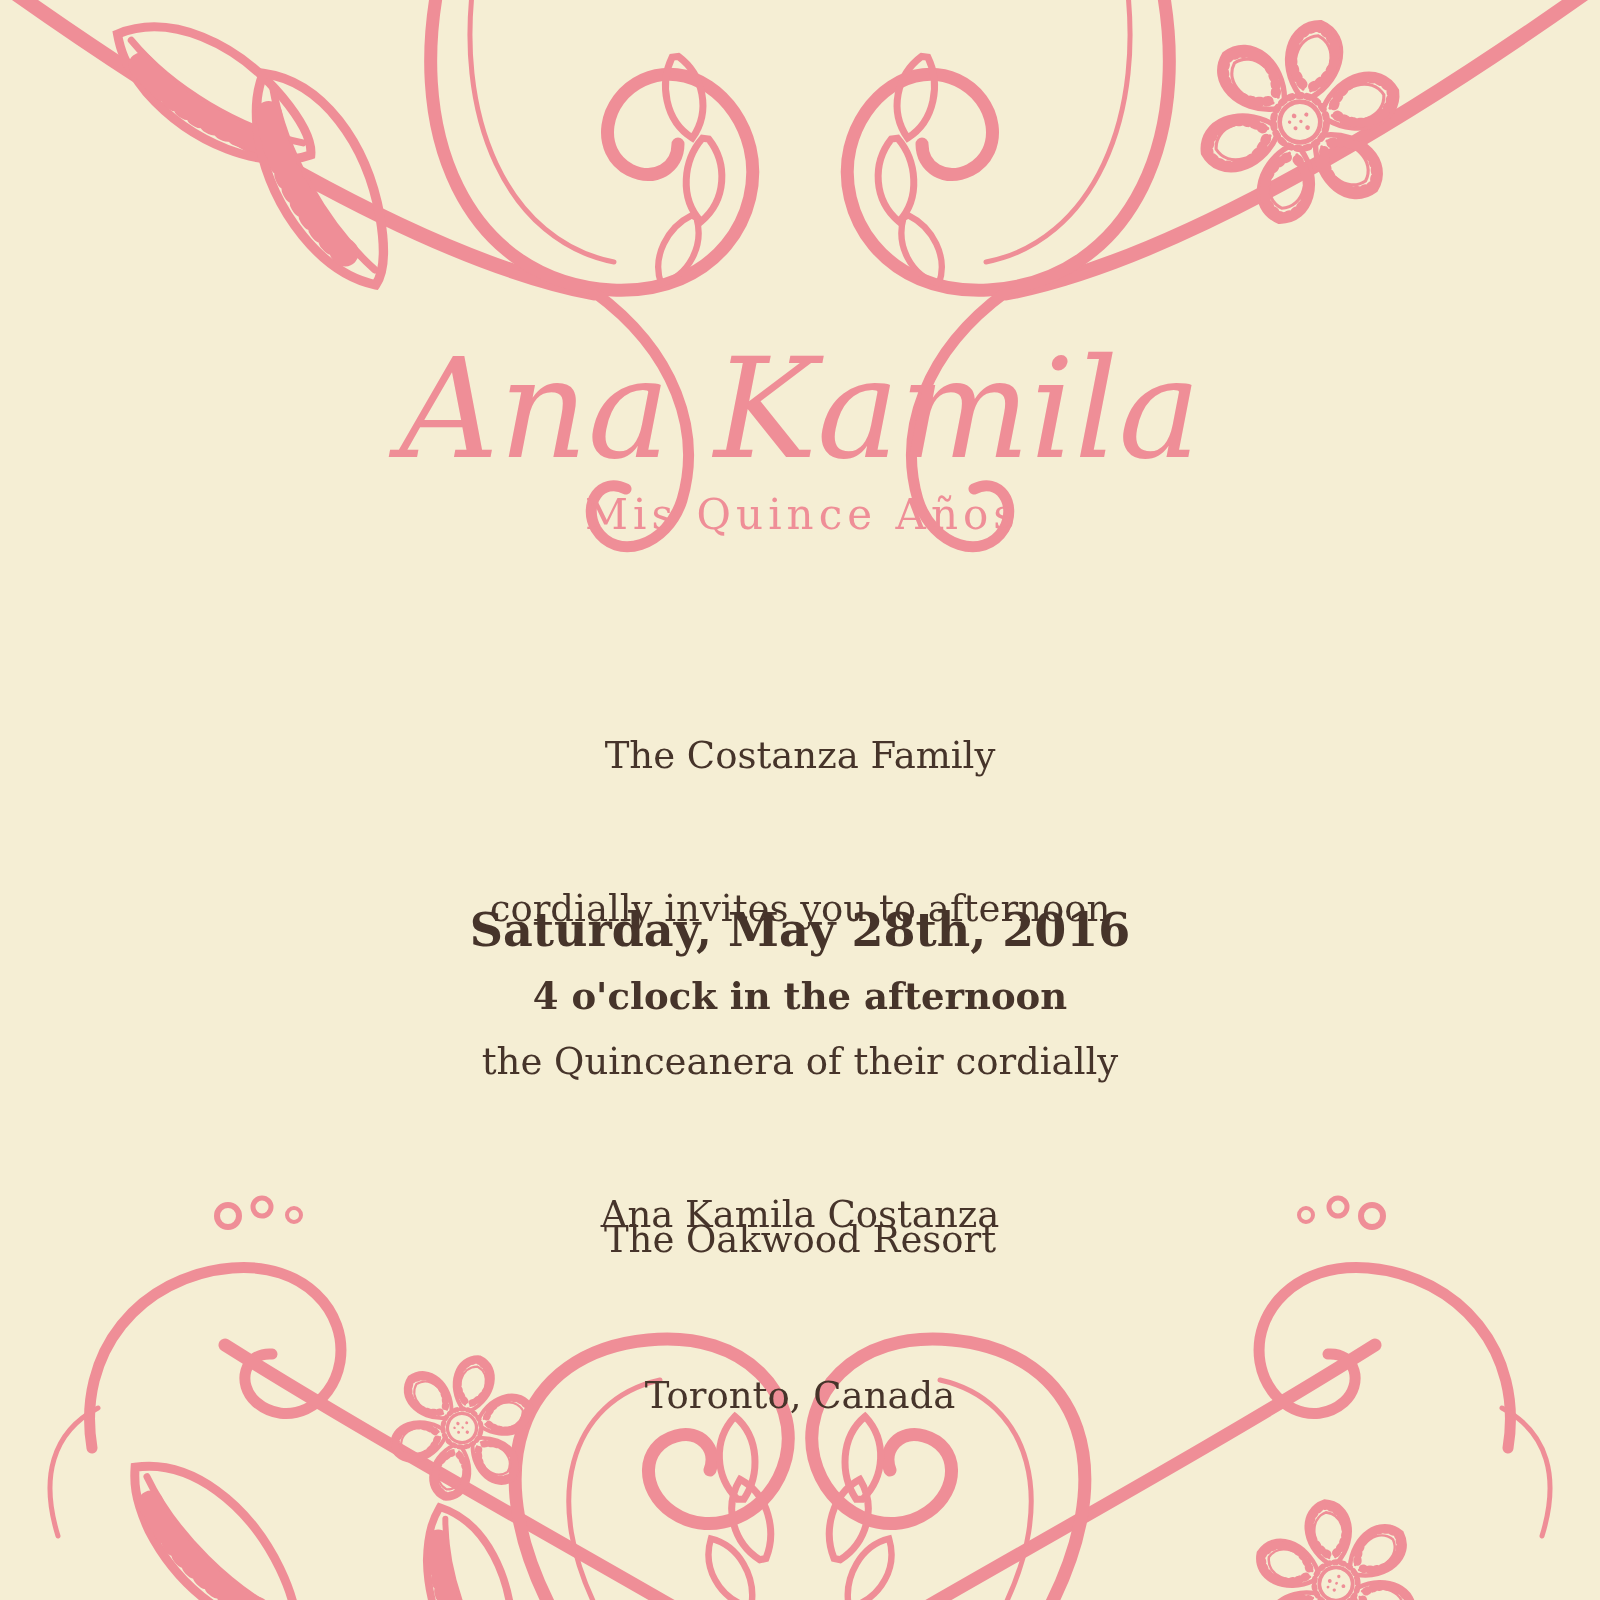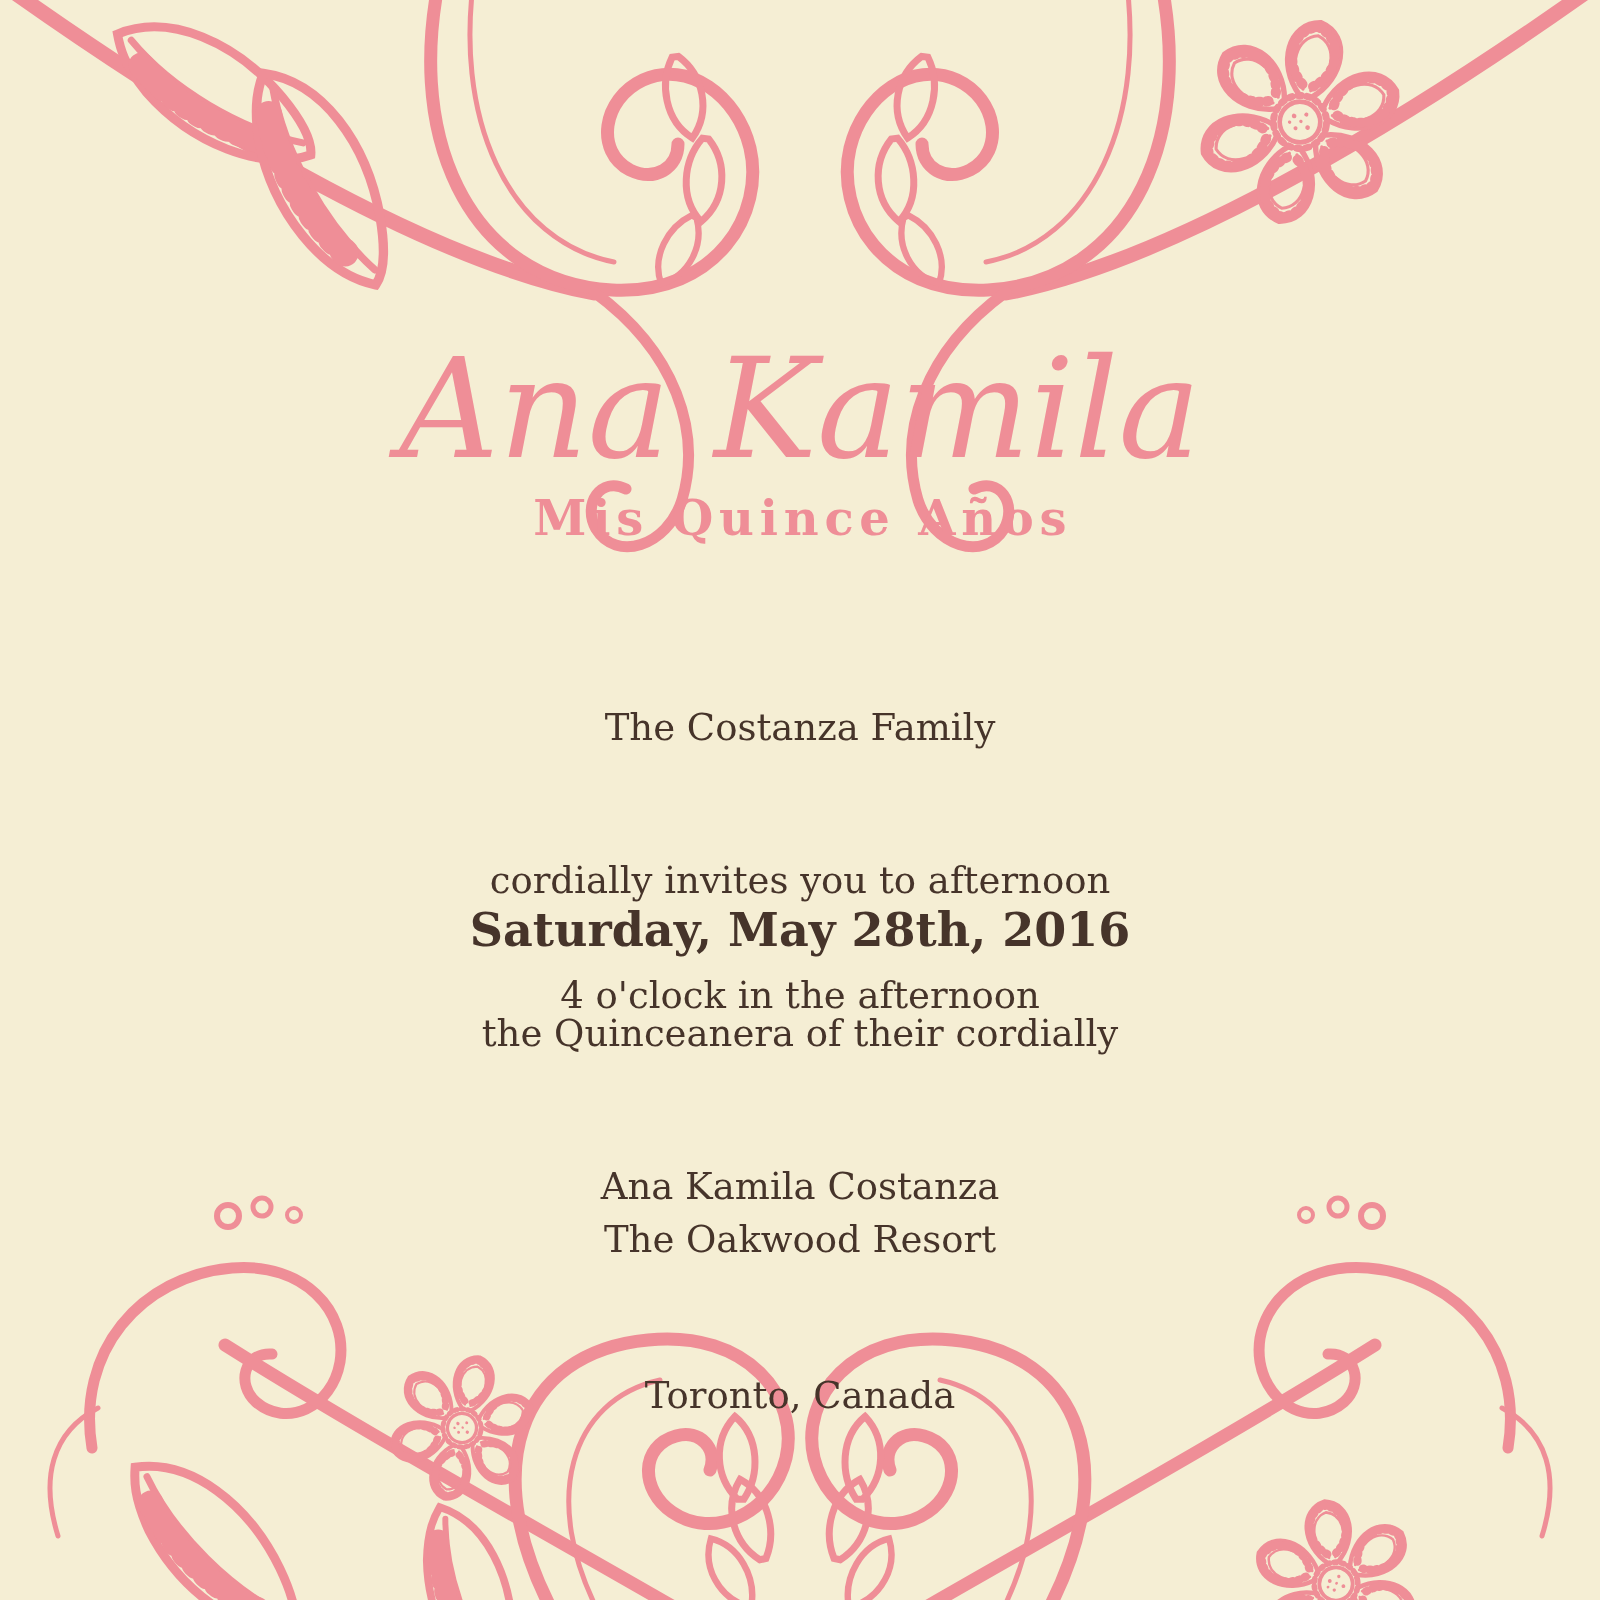--- a/index.html
+++ b/index.html
@@ -19,26 +19,26 @@
   svg.deco{position:absolute;left:0;top:0;width:1600px;height:1600px;}
   svg.deco path, svg.deco circle{stroke:var(--pink);fill:none;stroke-linecap:round;}
   svg.deco .fill{fill:var(--pink);stroke:none;}
 
   .txt{position:absolute;left:0;right:0;text-align:center;white-space:pre;}
   .title{
     top:334px;font-size:138px;line-height:1.1;
     font-style:italic;color:var(--pink);
   }
   .subtitle{
-    top:492px;font-size:48px;line-height:1.1;font-weight:bold;
+    top:492px;font-size:42px;line-height:1.1;font-weight:normal;
     letter-spacing:.12em;padding-left:.12em;color:var(--pink);
   }
-  .host{top:600px;font-size:37px;line-height:51px;color:var(--brown);}
+  .host{top:628px;font-size:37px;line-height:51px;color:var(--brown);}
   .date{top:903px;font-size:46px;line-height:1.2;font-weight:bold;color:var(--brown);text-align:center;}
-  .time{top:974px;font-size:37px;line-height:1.2;color:var(--brown);}
+  .time{top:974px;font-size:37px;line-height:1.2;color:var(--brown);font-weight:bold;}
   .venue{top:1110px;font-size:37px;line-height:52px;color:var(--brown);}
 </style>
 </head>
 <body>
 
 <div class="card">
 
   <svg class="deco" viewBox="0 0 1600 1600" aria-hidden="true">
     <defs>
 

